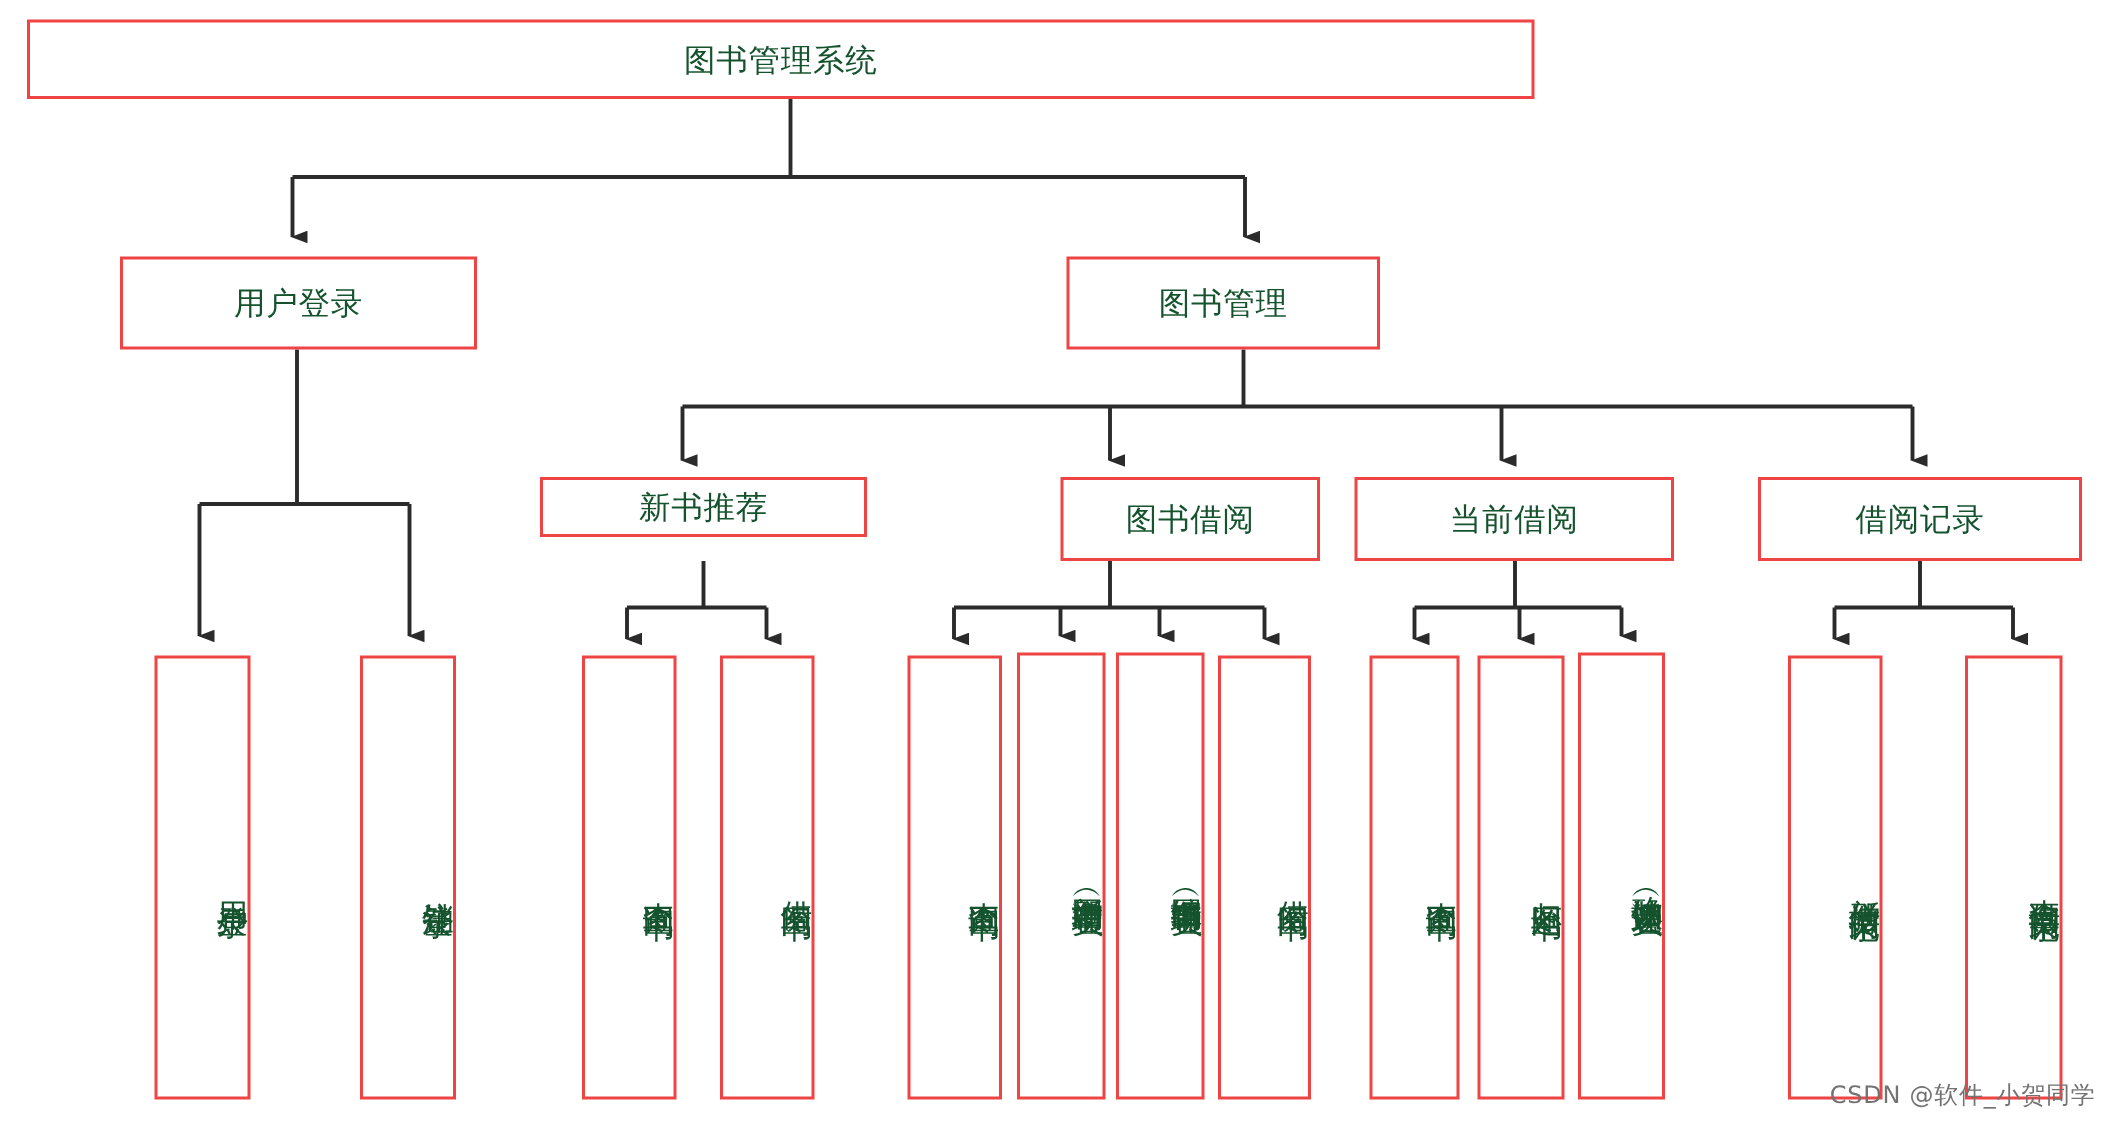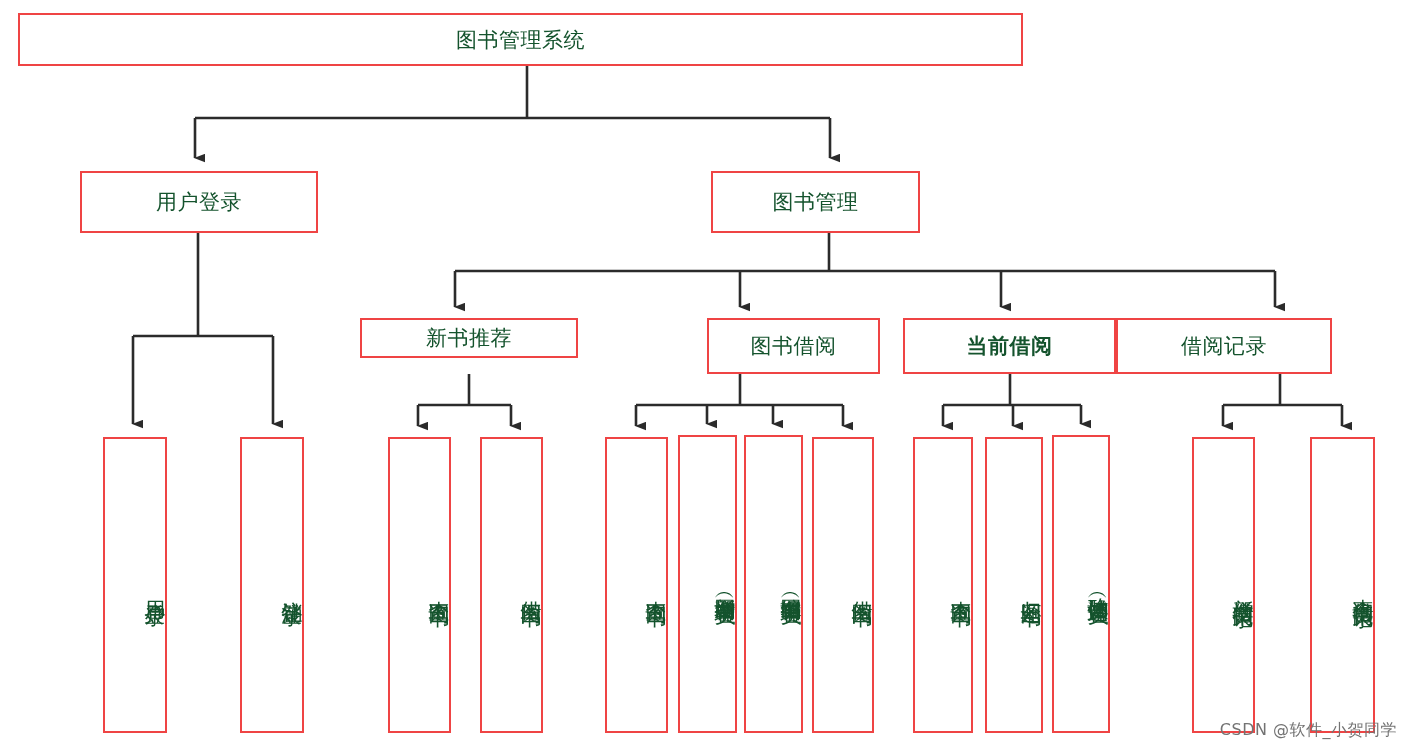--- a/index.html
+++ b/index.html
@@ -128,24 +128,24 @@
   <div class="node horiz" style="left:711px; top:171px; width:209px; height:62px;">
     <span>图书管理</span>
   </div>
 
   <div class="node horiz" style="left:360px; top:318px; width:218px; height:40px;">
     <span>新书推荐</span>
   </div>
   <div class="node horiz" style="left:664px; top:318px; width:173px; height:56px;margin-left:43px;">
     <span>图书借阅</span>
   </div>
-  <div class="node horiz" style="left:903px; top:318px; width:213px; height:56px;font-weight:bold;">
+  <div class="node horiz" style="left:903px; top:318px; width:213px; height:56px;">
     <span>当前借阅</span>
   </div>
-  <div class="node horiz" style="left:1116px; top:318px; width:216px; height:56px;">
+  <div class="node horiz" style="left:1172px; top:318px; width:216px; height:56px;">
     <span>借阅记录</span>
   </div>
 
   <div class="node vert" style="left:103px; top:437px; width:64px; height:296px;">
     <span>用户登录</span>
   </div>
   <div class="node vert" style="left:240px; top:437px; width:64px; height:296px;">
     <span>注销登录</span>
   </div>
 

